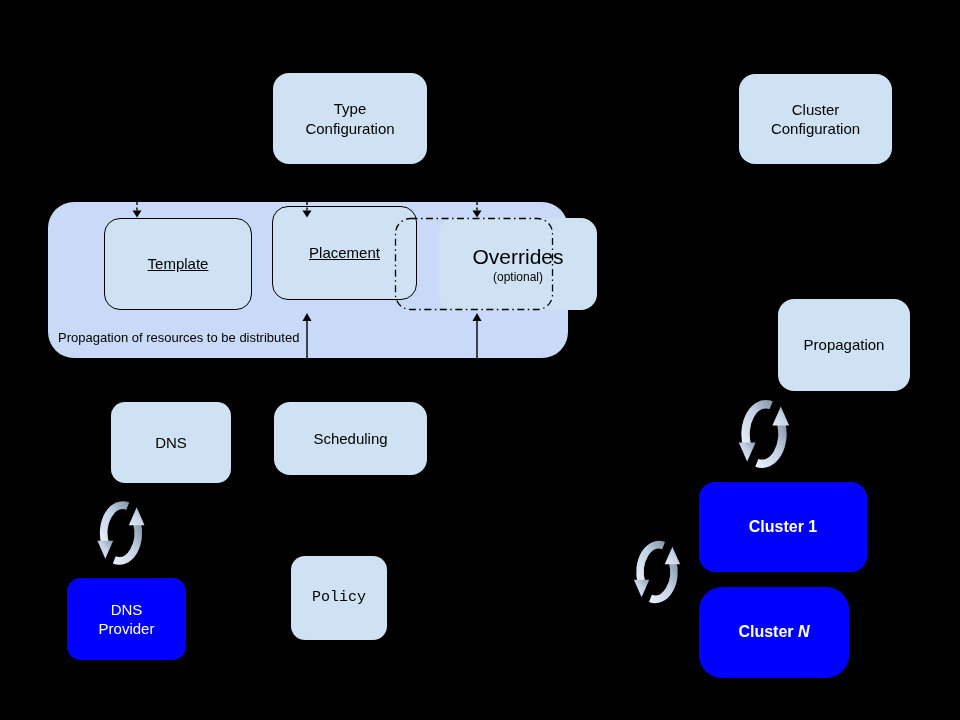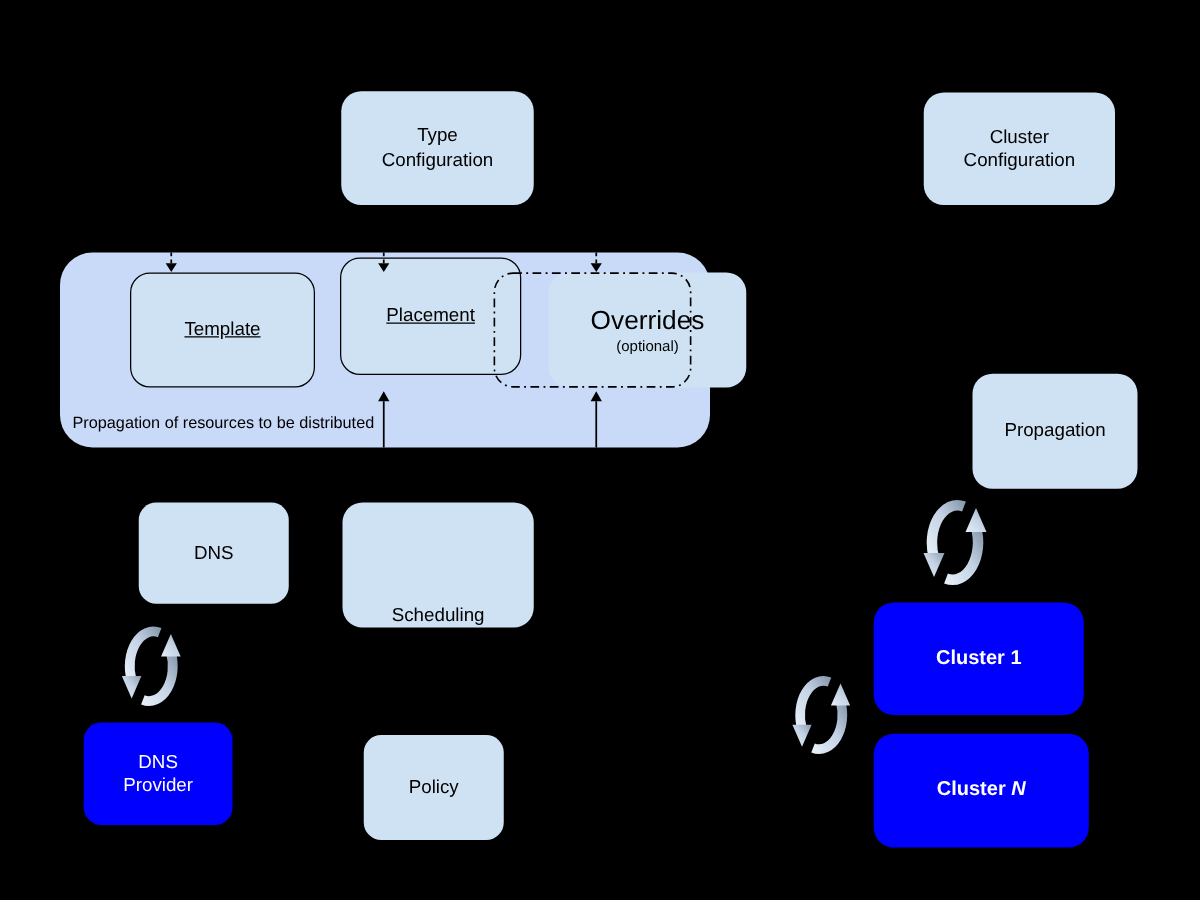--- a/index.html
+++ b/index.html
@@ -89,43 +89,43 @@
 
   <div class="node light" style="left:395px; top:218px; width:158px; height:92px;">
     <span class="label overrides-title">Overrides</span>
     <span class="label overrides-sub">(optional)</span>
   </div>
 
   <div class="node light" style="left:67px; top:402px; width:120px; height:81px; border-radius:14px;">
     <span class="label">DNS</span>
   </div>
 
-  <div class="node light" style="left:230px; top:402px; width:153px; height:100px;justify-content:flex-end;">
+  <div class="node light" style="left:230px; top:402px; width:153px; height:73px;">
     <span class="label">Scheduling</span>
   </div>
 
   <div class="node blue" style="left:67px; top:578px; width:119px; height:82px; border-radius:14px; font-weight:normal;">
     <span class="label">DNS
 Provider</span>
   </div>
 
-  <div class="node light" style="left:247px; top:588px; width:112px; height:84px; border-radius:14px;">
+  <div class="node light" style="left:247px; top:556px; width:96px; height:84px; border-radius:14px;font-family:Liberation Mono, monospace;">
     <span class="label">Policy</span>
   </div>
 
   <div class="node light" style="left:734px; top:299px; width:132px; height:92px;">
     <span class="label">Propagation</span>
   </div>
 
 
   <div class="node blue bold" style="left:699px; top:482px; width:168px; height:90px;">
     <span class="label">Cluster 1</span>
   </div>
 
-  <div class="node blue bold" style="left:699px; top:587px; width:172px; height:91px;">
+  <div class="node blue bold" style="left:699px; top:587px; width:150px; height:91px;border-radius:23px;">
     <span class="label"><span>Cluster </span><span class="italic">N</span></span>
   </div>
 
   <svg class="overlay" width="960" height="720" viewBox="0 0 960 720">
     <defs>
       <linearGradient id="syncgrad" x1="1" y1="0" x2="0" y2="1">
         <stop id="grad-stop-dark" offset="0" stop-color="#8c9cb0"></stop>
         <stop id="grad-stop-mid" offset="0.45" stop-color="#c3d2e4"></stop>
         <stop id="grad-stop-light" offset="1" stop-color="#e6eef8"></stop>
       </linearGradient>

